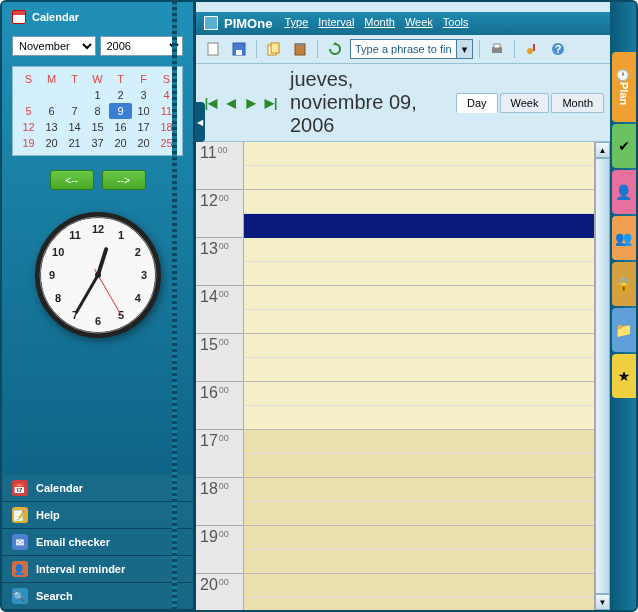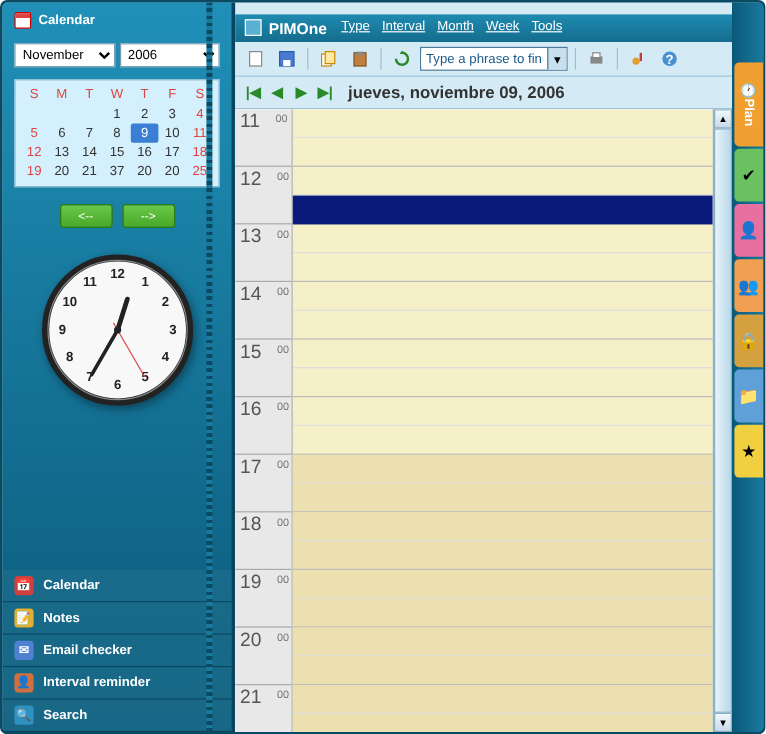--- a/index.html
+++ b/index.html
@@ -34,29 +34,29 @@
 .titlebar .menu { display: flex; gap: 10px; font-size: 11px; }
 .titlebar .menu span { cursor: pointer; text-decoration: underline; }
 .toolbar { display: flex; align-items: center; gap: 4px; padding: 3px 6px; background: #d4ebf5; border-bottom: 1px solid #9ac0d5; }
 .tb-btn { width: 22px; height: 22px; display: flex; align-items: center; justify-content: center; border: 1px solid transparent; border-radius: 3px; cursor: pointer; }
 .tb-sep { width: 1px; height: 18px; background: #9ac0d5; margin: 0 2px; }
 .search-combo { display: flex; align-items: center; border: 1px solid #4a7a9a; background: #fff; height: 20px; }
 .search-combo input { border: none; outline: none; width: 105px; padding: 0 4px; font-size: 11px; color: #1a5a8a; }
 .search-combo .dd { width: 16px; background: #c8e0ee; display: flex; align-items: center; justify-content: center; cursor: pointer; height: 100%; border-left: 1px solid #4a7a9a; }
 .date-nav { display: flex; align-items: center; gap: 2px; padding: 4px 6px; background: #d4ebf5; border-bottom: 1px solid #9ac0d5; }
 .dn-btn { width: 18px; height: 18px; display: flex; align-items: center; justify-content: center; cursor: pointer; color: #2a8a2a; font-size: 12px; font-weight: bold; }
-.date-label { font-size: 14px; font-weight: bold; color: #333; margin: 0 8px; flex: 1; }
+.date-label { font-size: 20px; font-weight: normal; color: #333; margin: 0 8px; flex: 1; }
 .view-tabs { display: flex; gap: 2px; }
 .view-tab { padding: 3px 10px; border: 1px solid #9ac0d5; background: #e8f0f5; font-size: 11px; cursor: pointer; border-radius: 2px 2px 0 0; }
 .view-tab.active { background: #fff; border-bottom-color: #fff; }
 .schedule { flex: 1; background: #fff; overflow: hidden; display: flex; position: relative; }
 .time-col { width: 48px; background: #e8e8e8; border-right: 1px solid #aaa; }
 .time-row { height: 48px; border-bottom: 1px solid #aaa; display: flex; padding: 2px 4px; }
 .time-hr { font-size: 16px; font-weight: normal; color: #555; }
-.time-mn { font-size: 9px; color: #777; margin-left: 13px; margin-top: 1px; }
+.time-mn { font-size: 9px; color: #777; margin-left: 1px; margin-top: 1px; }
 .day-col { flex: 1; background: #f5f0c8; position: relative; }
 .day-row { height: 24px; border-bottom: 1px solid #bbb; }
 .day-row.half { border-bottom: 1px solid #ddd; }
 .day-col .evening .day-row { background: #ede0b0; }
 .selected-slot { position: absolute; left: 0; right: 0; top: 72px; height: 24px; background: #0a1a7a; }
 .scrollbar-v { width: 16px; background: #d8e8f0; border-left: 1px solid #aaa; position: relative; }
 .sb-btn { height: 16px; background: linear-gradient(#f0f8fc,#c8dae8); border: 1px solid #8ab0c8; display: flex; align-items: center; justify-content: center; font-size: 8px; cursor: pointer; }
 .sb-thumb { position: absolute; top: 16px; bottom: 16px; left: 0; right: 0; background: linear-gradient(to right,#e8f4fa,#b8d8e8); border: 1px solid #8ab0c8; }
 .right-tabs { width: 26px; background: linear-gradient(to right, #0a5878, #1a7a9e); display: flex; flex-direction: column; padding-top: 50px; gap: 2px; }
 .rtab { width: 24px; height: 44px; border-radius: 4px 0 0 4px; display: flex; align-items: center; justify-content: center; cursor: pointer; font-size: 14px; margin-left:2px; }
@@ -163,21 +163,21 @@
         </svg>
       </div>
     </div>
     <div class="nav-list" id="nav-list">
         <div class="nav-item">
           <span class="ni-icon" style="background:#d04040">📅</span>
           <span>Calendar</span>
         </div>
         <div class="nav-item">
           <span class="ni-icon" style="background:#e0b030">📝</span>
-          <span>Notes</span>
+          <span>Help</span>
         </div>
         <div class="nav-item">
           <span class="ni-icon" style="background:#5080d0">✉</span>
           <span>Email checker</span>
         </div>
         <div class="nav-item">
           <span class="ni-icon" style="background:#d07040">👤</span>
           <span>Interval reminder</span>
         </div>
         <div class="nav-item">
@@ -257,20 +257,25 @@
             <text x="7" y="11" font-size="10" fill="#fff" text-anchor="middle" font-weight="bold">?</text>
           </svg>
         </div>
     </div>
     <div class="date-nav">
       <div class="dn-btn">|◀</div>
       <div class="dn-btn">◀</div>
       <div class="dn-btn">▶</div>
       <div class="dn-btn">▶|</div>
       <div class="date-label">jueves, noviembre 09, 2006</div>
+      <div class="view-tabs" id="view-tabs">
+          <div class="view-tab active">Day</div>
+          <div class="view-tab">Week</div>
+          <div class="view-tab">Month</div>
+        </div>
     </div>
     <div class="schedule">
       <div class="time-col" id="time-col">
           <div class="time-row">
             <span class="time-hr">11</span>
             <span class="time-mn">00</span>
           </div>
           <div class="time-row">
             <span class="time-hr">12</span>
             <span class="time-mn">00</span>

